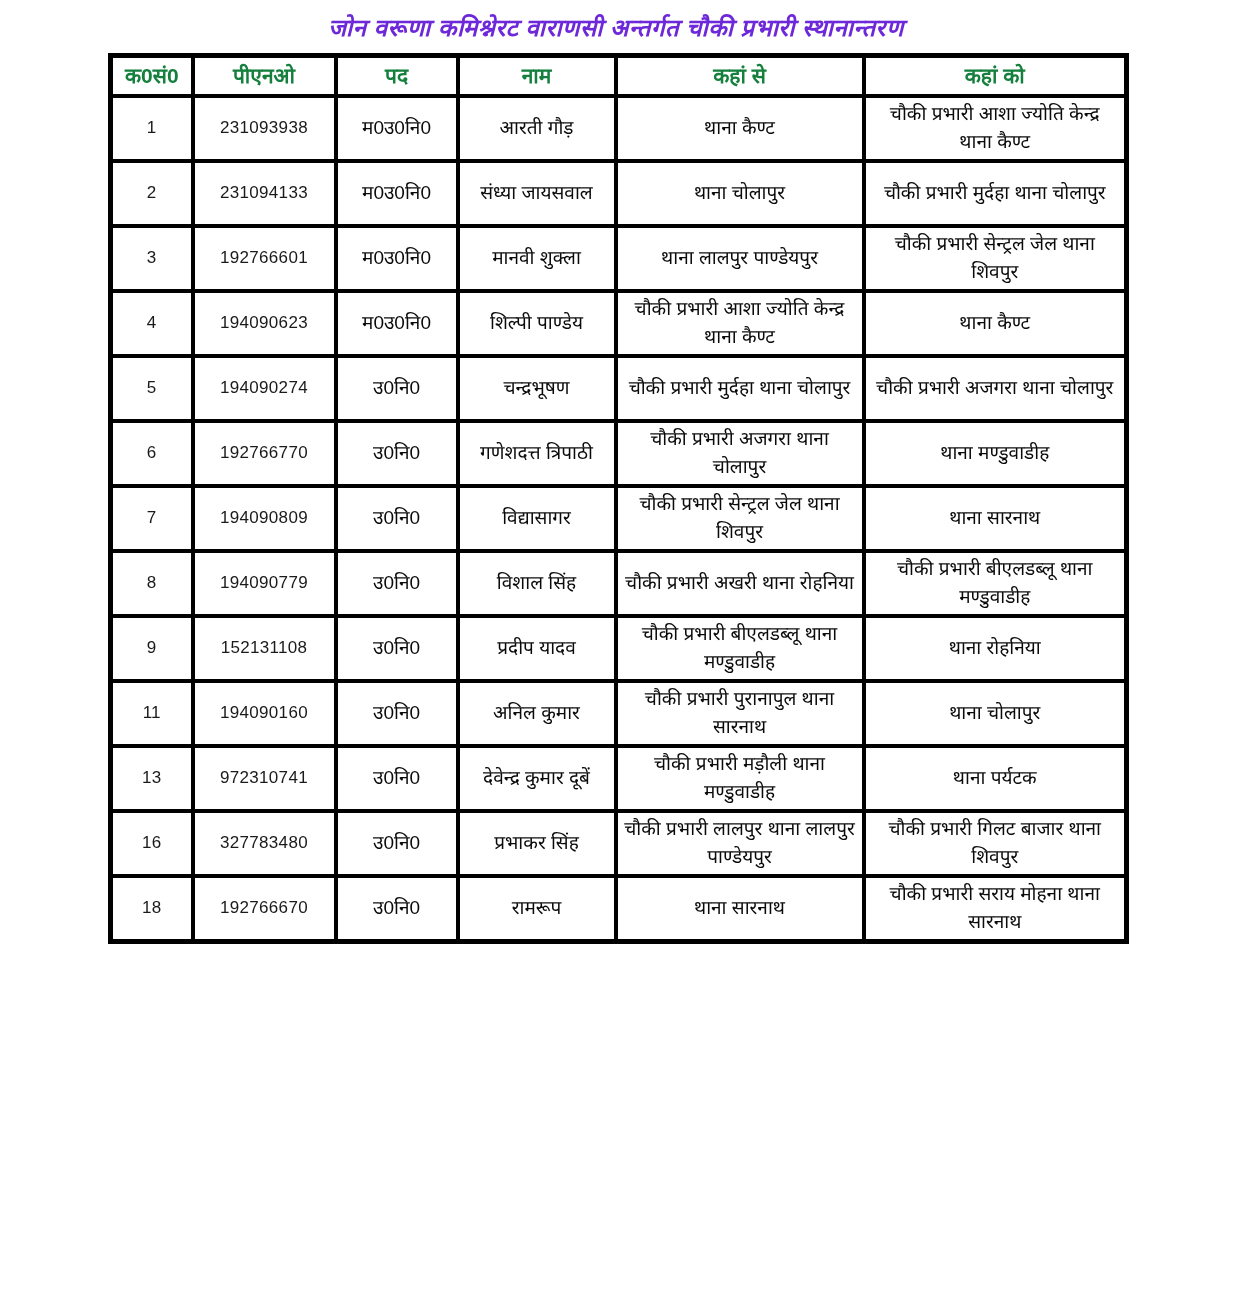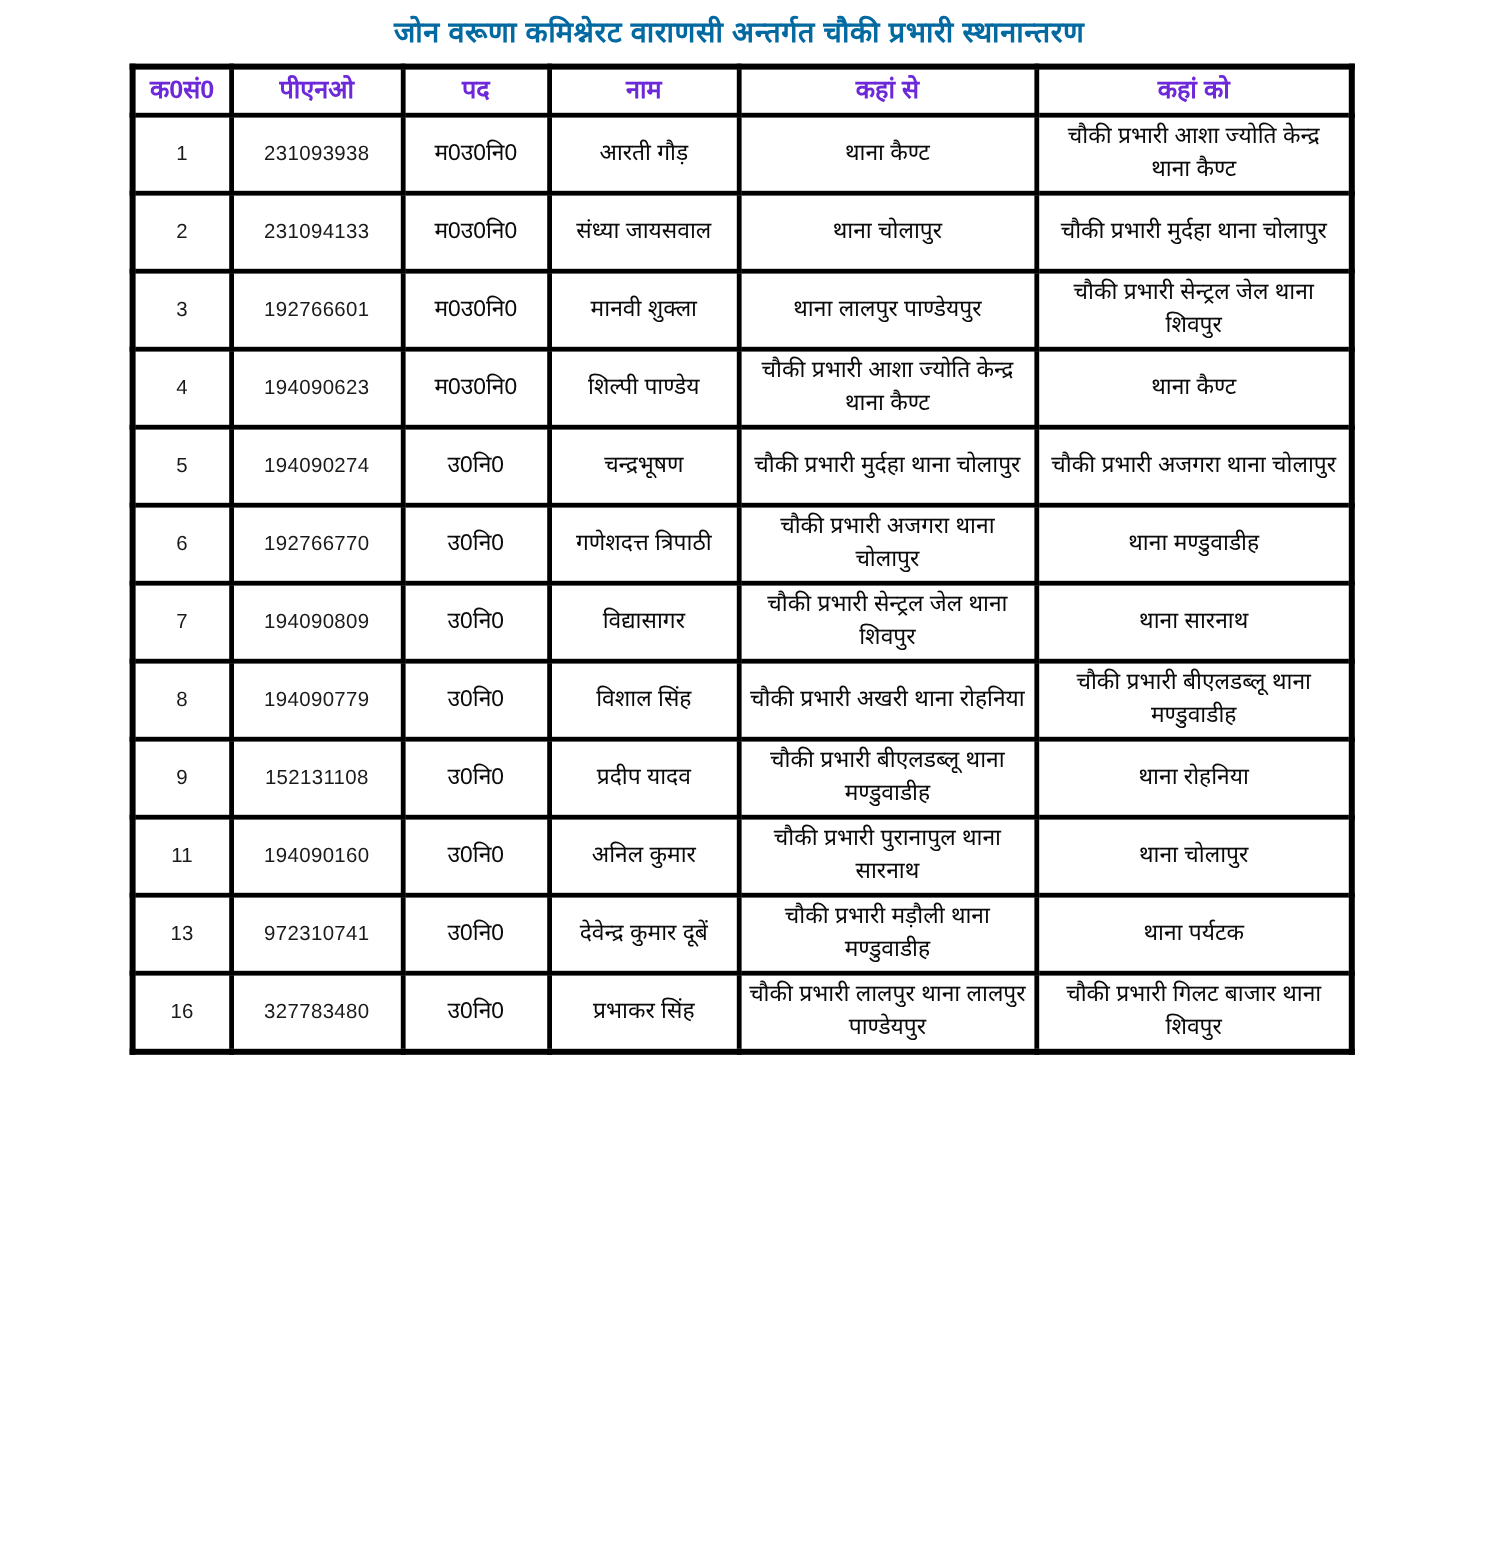--- a/index.html
+++ b/index.html
@@ -23,21 +23,22 @@
     top: 12px;
     width: 1016px;
   }
   .doc-title {
     text-align: center;
     font-size: 24px;
     font-weight: bold;
     letter-spacing: 0.5px;
     margin: 0 0 10px 0;
     line-height: 1.3;
-    color: #0369a1;
+    color: #6d28d9;
+    font-style: italic;
   }
   table.transfer-table {
     border-collapse: collapse;
     table-layout: fixed;
     width: 1016px;
     border: 5px solid #000000;
   }
   table.transfer-table th,
   table.transfer-table td {
     border: 4px solid #000000;
@@ -46,21 +47,21 @@
     padding: 2px 6px;
     overflow: hidden;
     word-wrap: break-word;
   }
   thead tr { height: 40px; }
   tbody tr { height: 65px; }
   thead th {
     font-size: 21px;
     font-weight: bold;
     line-height: 1.2;
-    color: #6d28d9;
+    color: #15803d;
   }
   td.cell-sno, td.cell-pno {
     font-size: 17px;
     font-weight: normal;
     letter-spacing: 0.3px;
     color: #1a1a1a;
   }
   td.cell-post, td.cell-name, td.cell-from, td.cell-to {
     font-size: 19px;
     line-height: 1.5;
@@ -207,16 +208,24 @@
   <tr>
     <td class="cell-sno">16</td>
     <td class="cell-pno">327783480</td>
     <td class="cell-post">उ0नि0</td>
     <td class="cell-name">प्रभाकर सिंह</td>
     <td class="cell-from">चौकी प्रभारी लालपुर थाना लालपुर पाण्डेयपुर</td>
     <td class="cell-to">चौकी प्रभारी गिलट बाजार थाना शिवपुर</td>
   </tr>
 
 
+  <tr>
+    <td class="cell-sno">18</td>
+    <td class="cell-pno">192766670</td>
+    <td class="cell-post">उ0नि0</td>
+    <td class="cell-name">रामरूप</td>
+    <td class="cell-from">थाना सारनाथ</td>
+    <td class="cell-to">चौकी प्रभारी सराय मोहना थाना सारनाथ</td>
+  </tr>
 </tbody>
     </table>
   </div>
 </div>
 
 </body></html>

